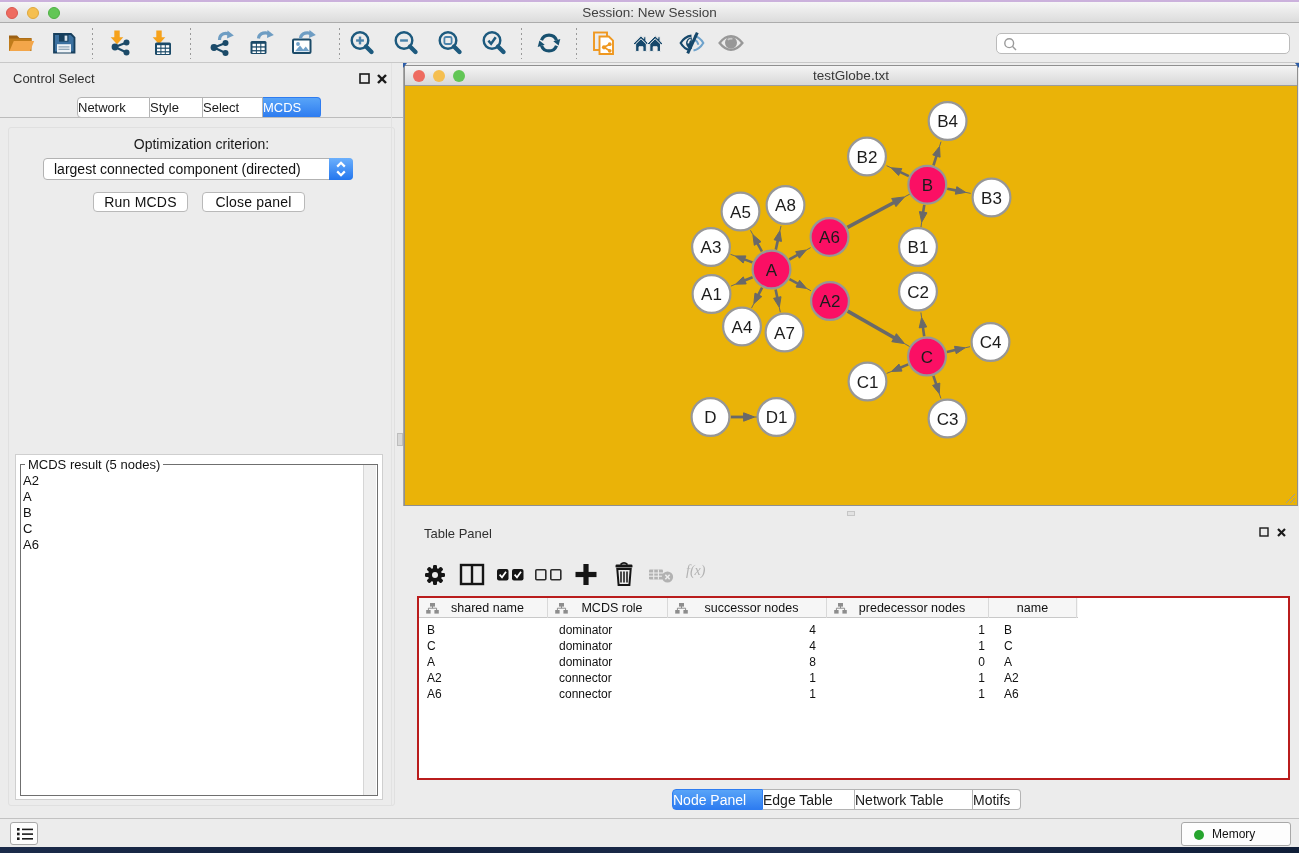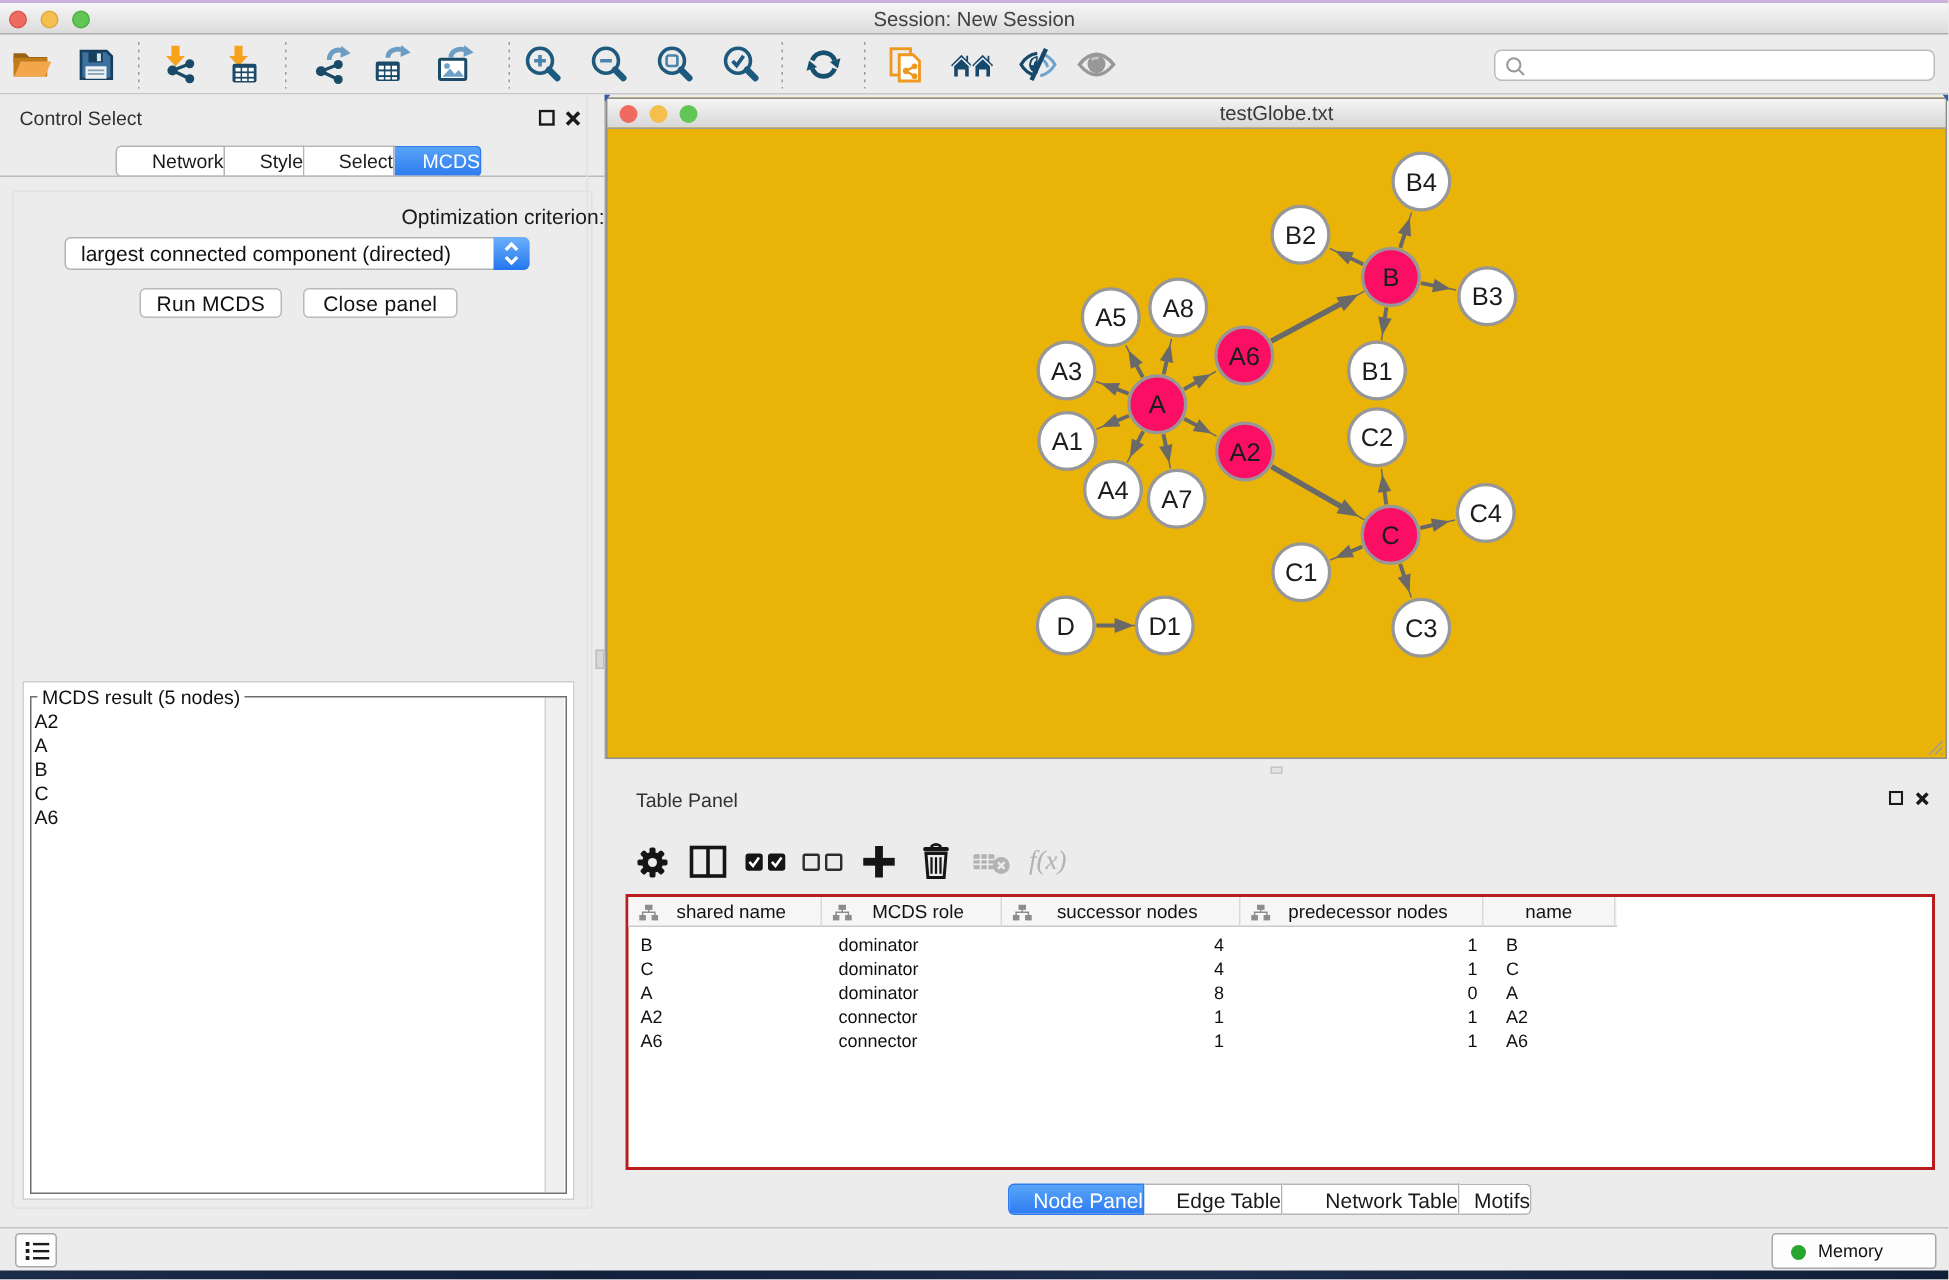--- a/index.html
+++ b/index.html
@@ -15,28 +15,28 @@
 #toolbar { left:0; top:24px; width:1299px; height:39px; background:#ececec; border-bottom:1px solid #c8c8c8; }
 .tsep { top:4px; width:1px; height:31px;
   background-image:linear-gradient(#9a9a9a 40%, rgba(0,0,0,0) 0%);
   background-size:1px 5px; }
 #searchbox { left:996px; top:9px; width:294px; height:21px; background:#fff;
   border:1px solid #bbb; border-radius:5px; }
 
 #leftpanel { left:0; top:63px; width:403px; height:755px; background:#ececec; }
 #cp-title { left:13px; top:8px; font-size:13px; color:#303030; }
 .tabrow { height:21px; font-size:13px; color:#1a1a1a; }
-.tab { float:left; height:21px; line-height:20px; text-align:right;
+.tab { float:left; height:21px; line-height:20px; text-align:left;
   background:#fff; border:1px solid #b4b4b4; border-left:none; }
 .tab.first { border-left:1px solid #b4b4b4; border-radius:4px 0 0 4px; }
 .tab.last { border-radius:0 4px 4px 0; }
 .tab.sel { background:linear-gradient(#58a4f8,#2e7cf0); color:#fff; border-color:#2e7cf0; }
 #cp-tabs { left:77px; top:34px; width:245px; }
 #cp-inner { left:8px; top:64px; width:387px; height:679px; border:1px solid #e0e0e0; border-radius:3px; }
-#opt-label { left:0; top:73px; width:403px; text-align:right; font-size:14px; color:#1a1a1a; }
+#opt-label { left:0; top:73px; width:403px; text-align:center; font-size:14px; color:#1a1a1a; }
 #dropdown { left:43px; top:95px; width:310px; height:22px; background:#fff;
   border:1px solid #b2b2b2; border-radius:4px; font-size:14px; color:#111; }
 #dropdown .txt { margin-left:10px; line-height:20px; }
 #dd-btn { right:-1px; top:-1px; width:24px; height:22px; border-radius:0 4px 4px 0;
   background:linear-gradient(#6cb0fc,#2376ee); }
 .btn { height:20px; background:#fff; border:1px solid #b9b9b9; border-radius:4px;
   font-size:14px; letter-spacing:0.2px; color:#111; text-align:center; line-height:18px; }
 #btn-run { left:93px; top:129px; width:95px; }
 #btn-close { left:202px; top:129px; width:103px; }
 #resultbox { left:15px; top:391px; width:368px; height:346px; background:#fff; border:1px solid #cfcfcf; }
@@ -460,21 +460,21 @@
           <line x1="3" y1="17.2" x2="17" y2="17.2"></line>
           <line x1="7.7" y1="10.5" x2="7.7" y2="20.5"></line>
           <line x1="12.4" y1="10.5" x2="12.4" y2="20.5"></line>
         </g>
         <circle cx="21.5" cy="18" r="5.6" fill="#b2b2b2"></circle>
         <g stroke="#ececec" stroke-width="1.6">
           <line x1="19.3" y1="15.8" x2="23.7" y2="20.2"></line>
           <line x1="23.7" y1="15.8" x2="19.3" y2="20.2"></line>
         </g>
       </svg>
-      <div class="abs" style="left:269px;top:5px;font-family:'Liberation Serif',serif;font-style:italic;font-size:18px;color:#b2b2b2;">f(x)</div>
+      <div class="abs" style="left:269px;top:5px;font-family:'Liberation Serif',serif;font-style:italic;font-size:14px;color:#b2b2b2;">f(x)</div>
     </div>
   <div id="tablebox" class="abs">
     <div id="thead" class="abs">
         <div class="th" style="left:0px;width:129px;"><svg class="abs" style="left:7px;top:5px;" width="13" height="11" viewBox="0 0 13 11">
             <path d="M6.5 3 V5.2 M2.4 7.5 V5.2 H10.6 V7.5" stroke="#8d8d8d" fill="none" stroke-width="1"></path>
             <g fill="#8d8d8d">
               <rect x="4" y="0" width="5" height="3.6"></rect>
               <rect x="0.2" y="7" width="4.4" height="3.6"></rect>
               <rect x="8.4" y="7" width="4.4" height="3.6"></rect>
             </g>

